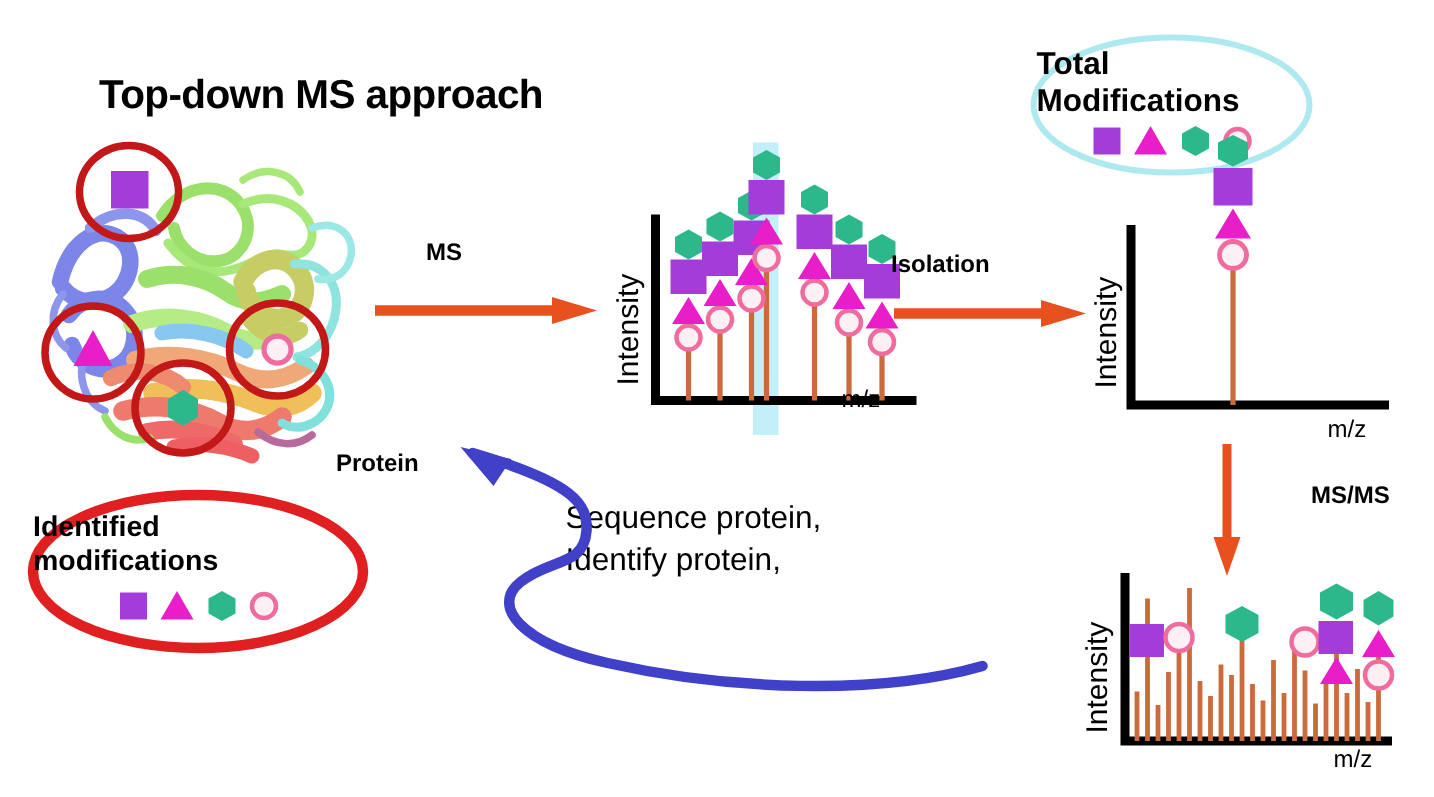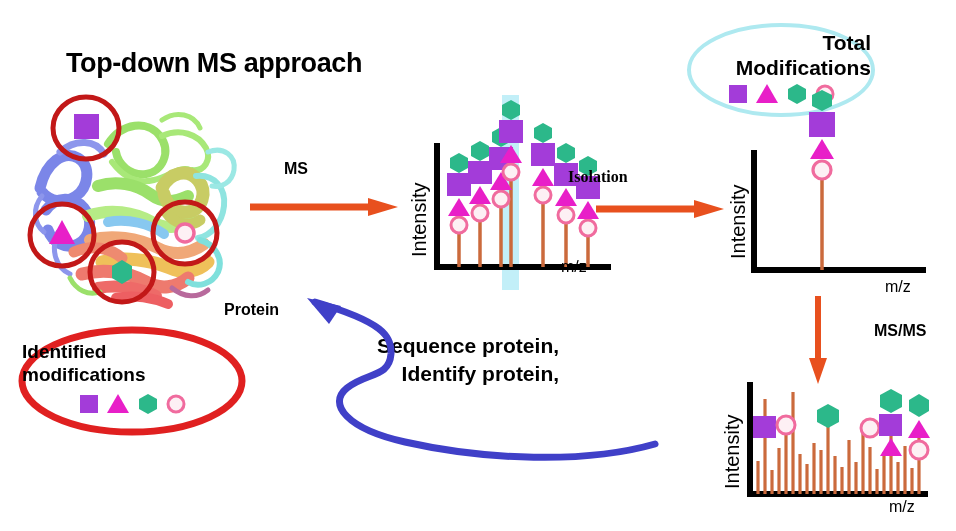--- a/index.html
+++ b/index.html
@@ -5,22 +5,22 @@
 <style>
   html,body{margin:0;padding:0;background:#fff;}
   body{width:956px;height:531px;position:relative;overflow:hidden;
        font-family:"Liberation Sans",sans-serif;color:#000;}
   .abs{position:absolute;}
   .ttl{font-weight:bold;font-size:27px;letter-spacing:-0.4px;text-align:center;}
   .lbl{font-weight:bold;font-size:16px;}
   .axlbl{font-size:20px;font-weight:400;}
   .mz{font-size:16px;font-weight:500;}
   .vert{transform:rotate(-90deg);transform-origin:left top;white-space:nowrap;}
-  .blk{font-weight:bold;font-size:21px;line-height:28px;white-space:nowrap;text-align:right;}
-  .ovtxt{font-weight:bold;font-size:21px;line-height:25px;text-align:right;}
+  .blk{font-weight:normal;font-size:21px;line-height:28px;white-space:nowrap;}
+  .ovtxt{font-weight:bold;font-size:21px;line-height:25px;text-align:left;}
   .ovtxt2{font-weight:bold;font-size:19px;line-height:23px;text-align:left;}
   svg{display:block;overflow:visible;}
 </style>
 </head>
 <body>
 
 <div class="abs ttl" style="left:66px;top:48px;">Top-down MS approach</div>
 
 <div class="abs" style="left:12px;top:92px;width:235px;height:218px;">
   <svg width="235" height="218" viewBox="0 0 235 218">
@@ -130,21 +130,21 @@
       <circle cx="190" cy="133" r="8" fill="#FDF0F4" stroke="#F06B9E" stroke-width="3"></circle>
       <polygon points="190,106 201,124 179,124" fill="#E81FC8"></polygon>
       <rect x="178" y="81" width="24" height="23" fill="#A33CD9"></rect>
       <polygon points="190,61 199,66 199,76 190,81 181,76 181,66" fill="#2CB88A"></polygon>
     </g>
   </svg>
 </div>
 <div class="abs axlbl vert" style="left:408px;top:257px;">Intensity</div>
 <div class="abs mz" style="left:561px;top:258px;">m/z</div>
 
-<div class="abs lbl" style="left:568px;top:168px;font-family:Liberation Serif, serif;">Isolation</div>
+<div class="abs lbl" style="left:594px;top:168px;">Isolation</div>
 <div class="abs" style="left:596px;top:198px;">
   <svg width="130" height="22" viewBox="0 0 130 22">
     <line x1="0" y1="11" x2="108" y2="11" stroke="#E8501E" stroke-width="7"></line>
     <polygon points="98,2 128,11 98,20" fill="#E8501E"></polygon>
   </svg>
 </div>
 
 <div class="abs" style="left:686px;top:22px;width:190px;height:96px;">
   <svg width="190" height="96" viewBox="0 0 190 96">
     <ellipse cx="95" cy="48" rx="92" ry="45" fill="none" stroke="#AEE9F0" stroke-width="4"></ellipse>

